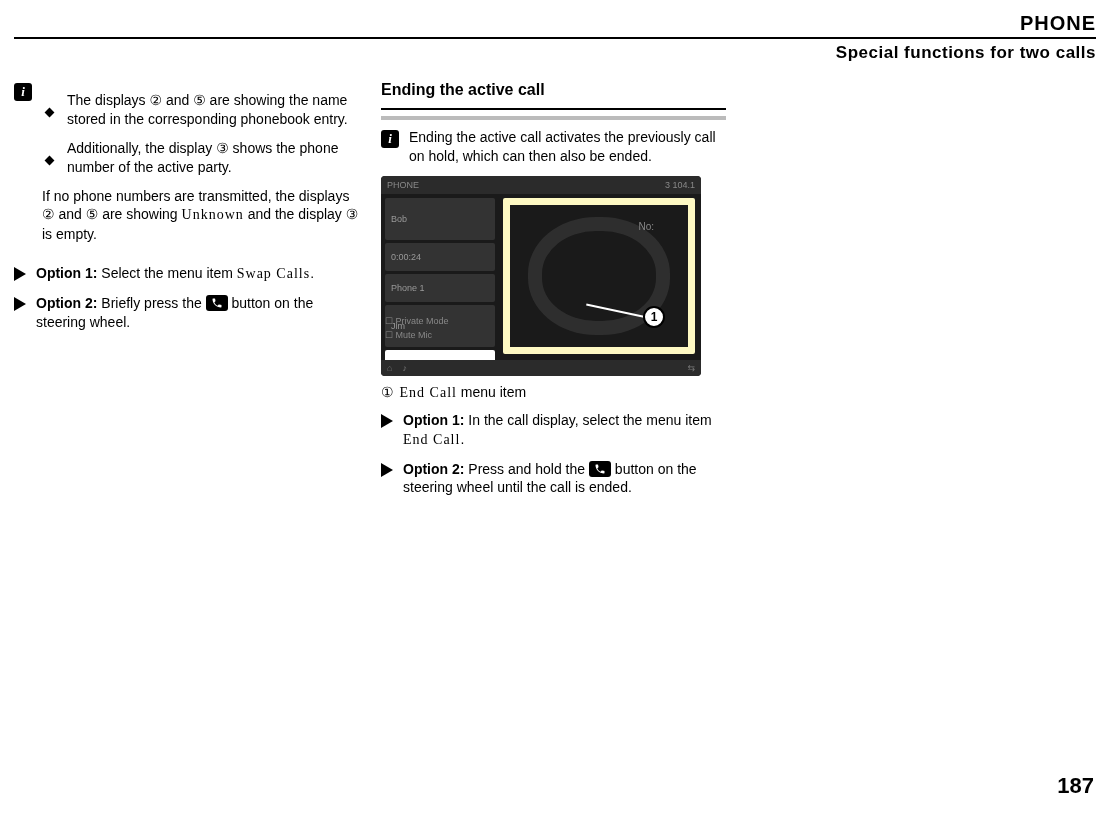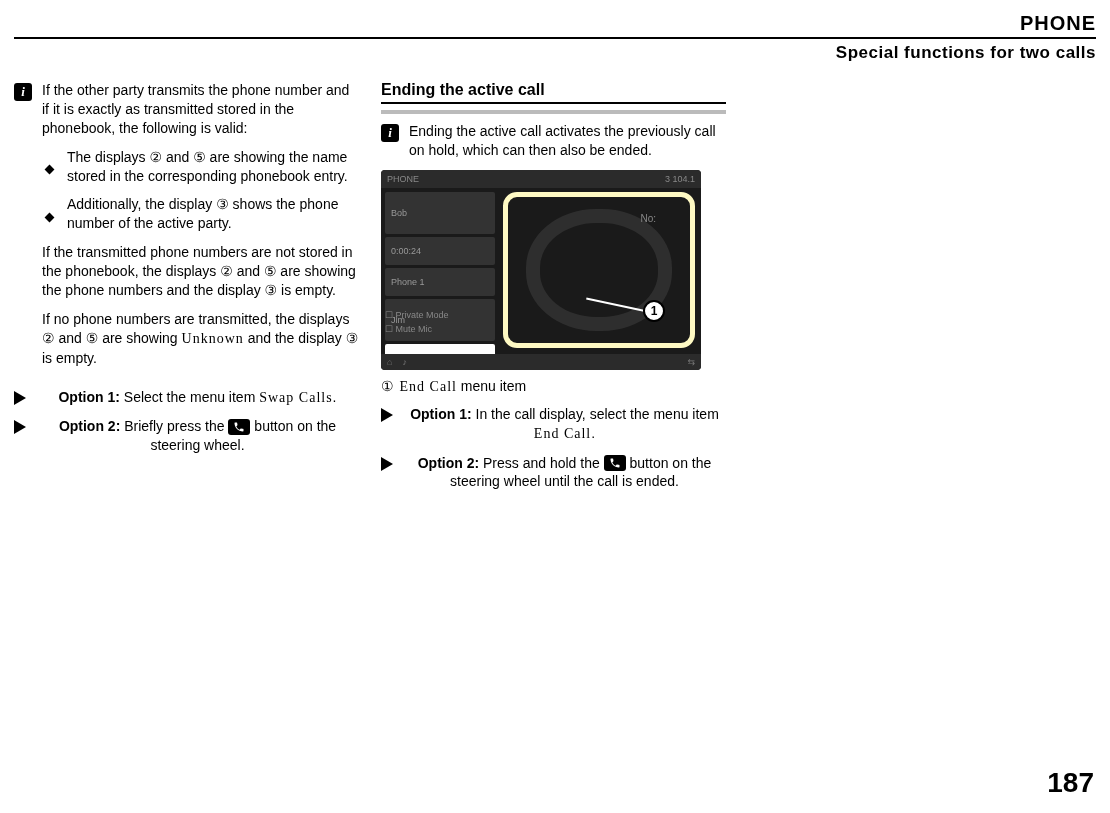--- a/index.html
+++ b/index.html
@@ -83,42 +83,41 @@
   .bullet-text { flex: 1; line-height: 1.35; }
   .sub-para {
     line-height: 1.35;
     margin-bottom: 10px;
   }
   .step {
     display: flex;
     align-items: flex-start;
     margin-bottom: 10px;
     margin-top: 6px;
-    text-align: center;
   }
   .step-icon {
     width: 0; height: 0;
     border-top: 7px solid transparent;
     border-bottom: 7px solid transparent;
     border-left: 12px solid #000;
     flex-shrink: 0;
     margin-right: 10px;
     margin-top: 3px;
   }
   .step-text { flex: 1; line-height: 1.35; }
   .mono {
     font-family: "Times New Roman", serif;
     letter-spacing: 1px;
   }
   strong { font-weight: bold; }
   .section-heading {
     font-weight: bold;
     font-size: 16px;
     border-bottom: 2px solid #000;
-    padding-bottom: 3px;
+    padding-bottom: 9px;
     margin-bottom: 10px;
   }
   .underline-grey {
     height: 4px;
     background: #bbb;
     margin-top: -4px;
     margin-bottom: 8px;
   }
   .phone-btn {
     display: inline-flex;
@@ -177,22 +176,22 @@
   .sb-check {
     position: absolute;
     left: 4px;
     top: 140px;
     font-size: 9px;
     color: #888;
   }
   .mock-main {
     position: absolute;
     left: 122px; top: 22px; right: 6px; bottom: 22px;
-    border: 5px solid #fef9c3;
-    border-radius: 14px;
+    border: 7px solid #fef9c3;
+    border-radius: 2px;
   }
   .mock-oval {
     position: absolute;
     left: 18px; top: 12px; right: 18px; bottom: 12px;
     border: 14px solid #2e2e2e;
     border-radius: 48%;
   }
   .mock-no {
     position: absolute;
     right: 34px; top: 16px;
@@ -236,50 +235,48 @@
   .legend {
     display: flex;
     align-items: center;
     gap: 6px;
     margin-bottom: 10px;
   }
   .page-num {
     position: absolute;
     right: 16px;
     bottom: 14px;
-    font-size: 28px;
+    font-size: 22px;
     font-weight: bold;
   }
 </style>
 </head>
 <body>
 
 <div class="header">
   <span class="header-title">PHONE</span>
 </div>
 <div class="subheader">Special functions for two calls</div>
 
 <div class="columns">
 
   <div class="col">
     <div class="info-block">
       <span class="info-icon">i</span>
       <div class="info-text">
-        <div class="sub-para">If the other party transmits the phone number and if it is exactly as transmitted stored in the phonebook, the following is valid:</div>
         <div class="bullet-list">
           <div class="bullet-item">
             <span class="bullet"></span>
             <span class="bullet-text">The displays ② and ⑤ are showing the name stored in the corresponding phonebook entry.</span>
           </div>
           <div class="bullet-item">
             <span class="bullet"></span>
             <span class="bullet-text">Additionally, the display ③ shows the phone number of the active party.</span>
           </div>
         </div>
-        <div class="sub-para">If the transmitted phone numbers are not stored in the phonebook, the displays ② and ⑤ are showing the phone numbers and the display ③ is empty.</div>
         <div class="sub-para">
           <span>If no phone numbers are transmitted, the displays ② and ⑤ are showing </span><span class="mono">Unknown</span><span> and the display ③ is empty.</span>
         </div>
       </div>
     </div>
 
     <div class="step">
       <span class="step-icon"></span>
       <div class="step-text">
         <strong>Option 1:</strong><span> Select the menu item </span><span class="mono">Swap Calls</span><span>.</span>

